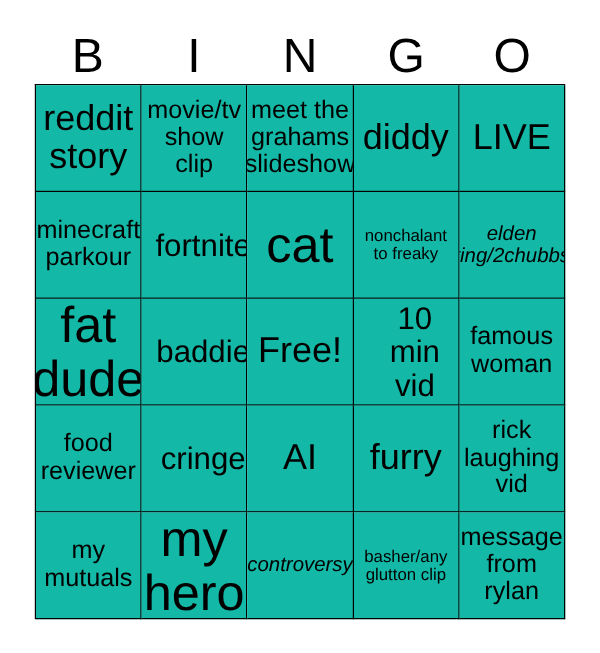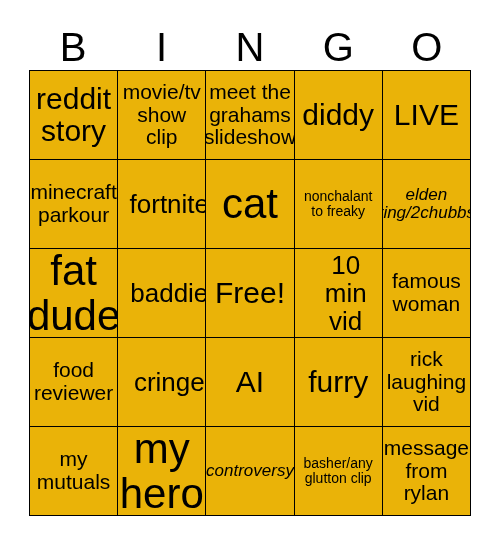--- a/index.html
+++ b/index.html
@@ -62,21 +62,21 @@
   .cell {
     border-right: 1.5px solid #000000;
     border-bottom: 1.5px solid #000000;
     box-sizing: border-box;
     display: flex;
     align-items: center;
     justify-content: center;
     text-align: center;
     padding: 2px 3px;
     overflow: hidden;
-    background: #eab308;
+    background: #14b8a6;
   }
   .cell-text {
     display: block;
     line-height: 1.08;
     word-wrap: break-word;
     color: #000000;
   }
 
   
   .fs-xxl .cell-text { font-size: 42px; }

